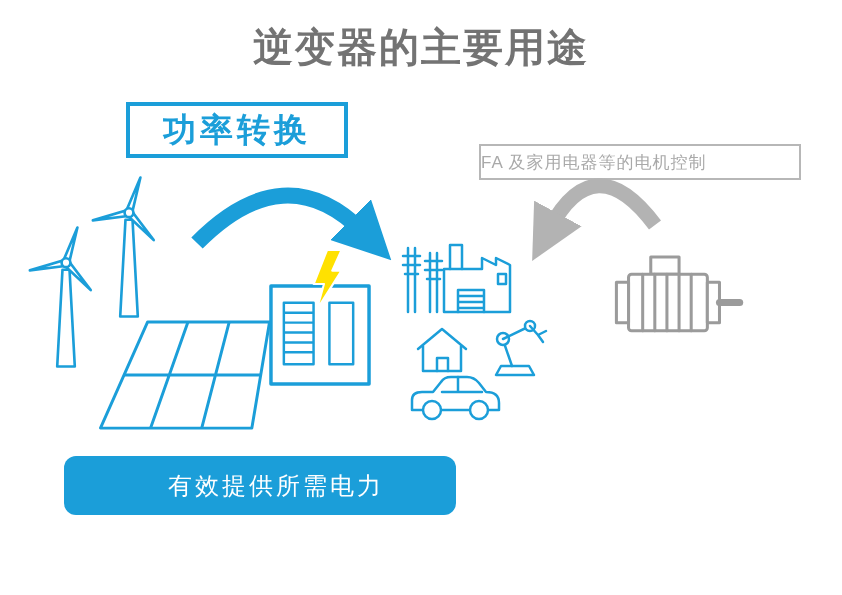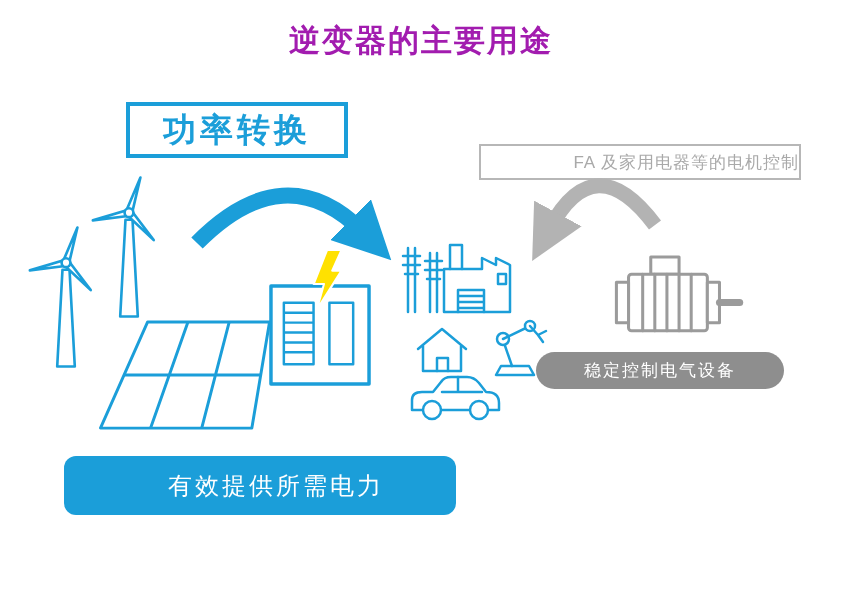--- a/index.html
+++ b/index.html
@@ -4,30 +4,30 @@
 <style>
   html,body{margin:0;padding:0;background:#fff;}
   .canvas{
     position:relative;width:842px;height:595px;background:#ffffff;overflow:hidden;
     font-family:"Liberation Sans","DejaVu Sans",sans-serif;
   }
   .abs{position:absolute;}
   svg.abs{overflow:visible;display:block;}
   .page-title{
     top:20px;left:0;width:100%;text-align:center;
-    font-size:31px;font-weight:bold;color:#a21caf;letter-spacing:2px;
+    font-size:40px;font-weight:bold;color:#737373;letter-spacing:2px;
   }
   .power-box{
     left:126px;top:102px;width:222px;height:56px;box-sizing:border-box;
     border:4px solid #1b9ed9;display:flex;align-items:center;justify-content:center;
     font-size:33px;font-weight:bold;color:#1b9ed9;letter-spacing:4px;background:#fff;
   }
   .gray-box{
     left:479px;top:144px;width:322px;height:36px;box-sizing:border-box;
-    border:2px solid #b7b7b7;display:flex;align-items:center;justify-content:flex-end;
+    border:2px solid #b7b7b7;display:flex;align-items:center;justify-content:flex-start;
     font-size:17px;color:#a9a9a9;background:#fff;letter-spacing:1px;
   }
   .pill{
     left:536px;top:352px;width:248px;height:37px;border-radius:19px;background:#8e8e8e;
     display:flex;align-items:center;justify-content:center;color:#fff;font-size:17px;letter-spacing:2px;
   }
   .banner{
     left:64px;top:456px;width:360px;height:59px;border-radius:12px;background:#1b9ed9;
     display:flex;align-items:center;justify-content:center;color:#fff;font-size:24px;letter-spacing:3px;padding-left:32px;
   }
@@ -143,21 +143,18 @@
     <g fill="#fff" stroke="currentColor" stroke-width="3" stroke-linejoin="round" stroke-linecap="round">
       <rect x="48" y="5" width="28" height="17"></rect>
       <rect x="26" y="22" width="78" height="56" rx="3"></rect>
       <path d="M40,22 V78 M52,22 V78 M64,22 V78 M76,22 V78 M88,22 V78" fill="none"></path>
       <rect x="14" y="30" width="12" height="40"></rect>
       <rect x="104" y="30" width="12" height="40"></rect>
       <path d="M116,50 H136" stroke-width="7" fill="none"></path>
     </g>
   </svg>
 
-  <div class="abs pill">
-    <span>稳定控制电气设备</span>
-  </div>
 
   <div class="abs banner">
     <span>有效提供所需电力</span>
   </div>
 
 </div>
 
 </body></html>

